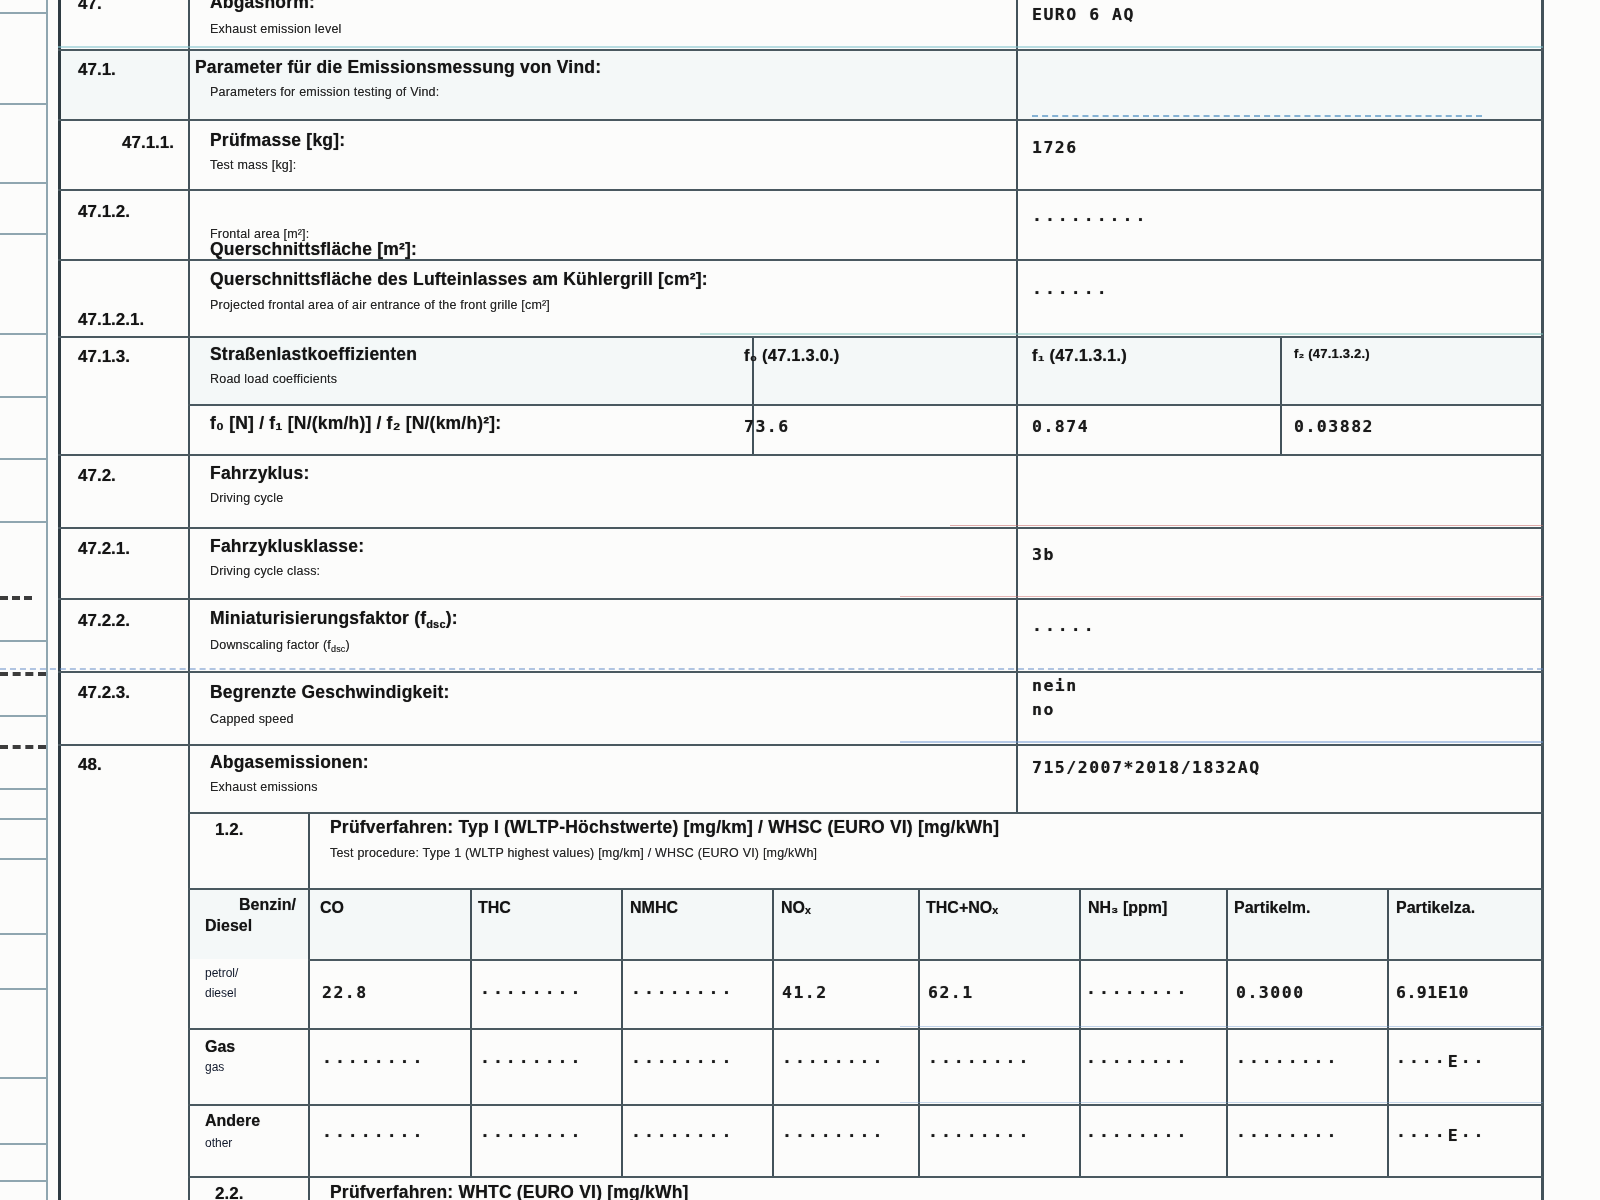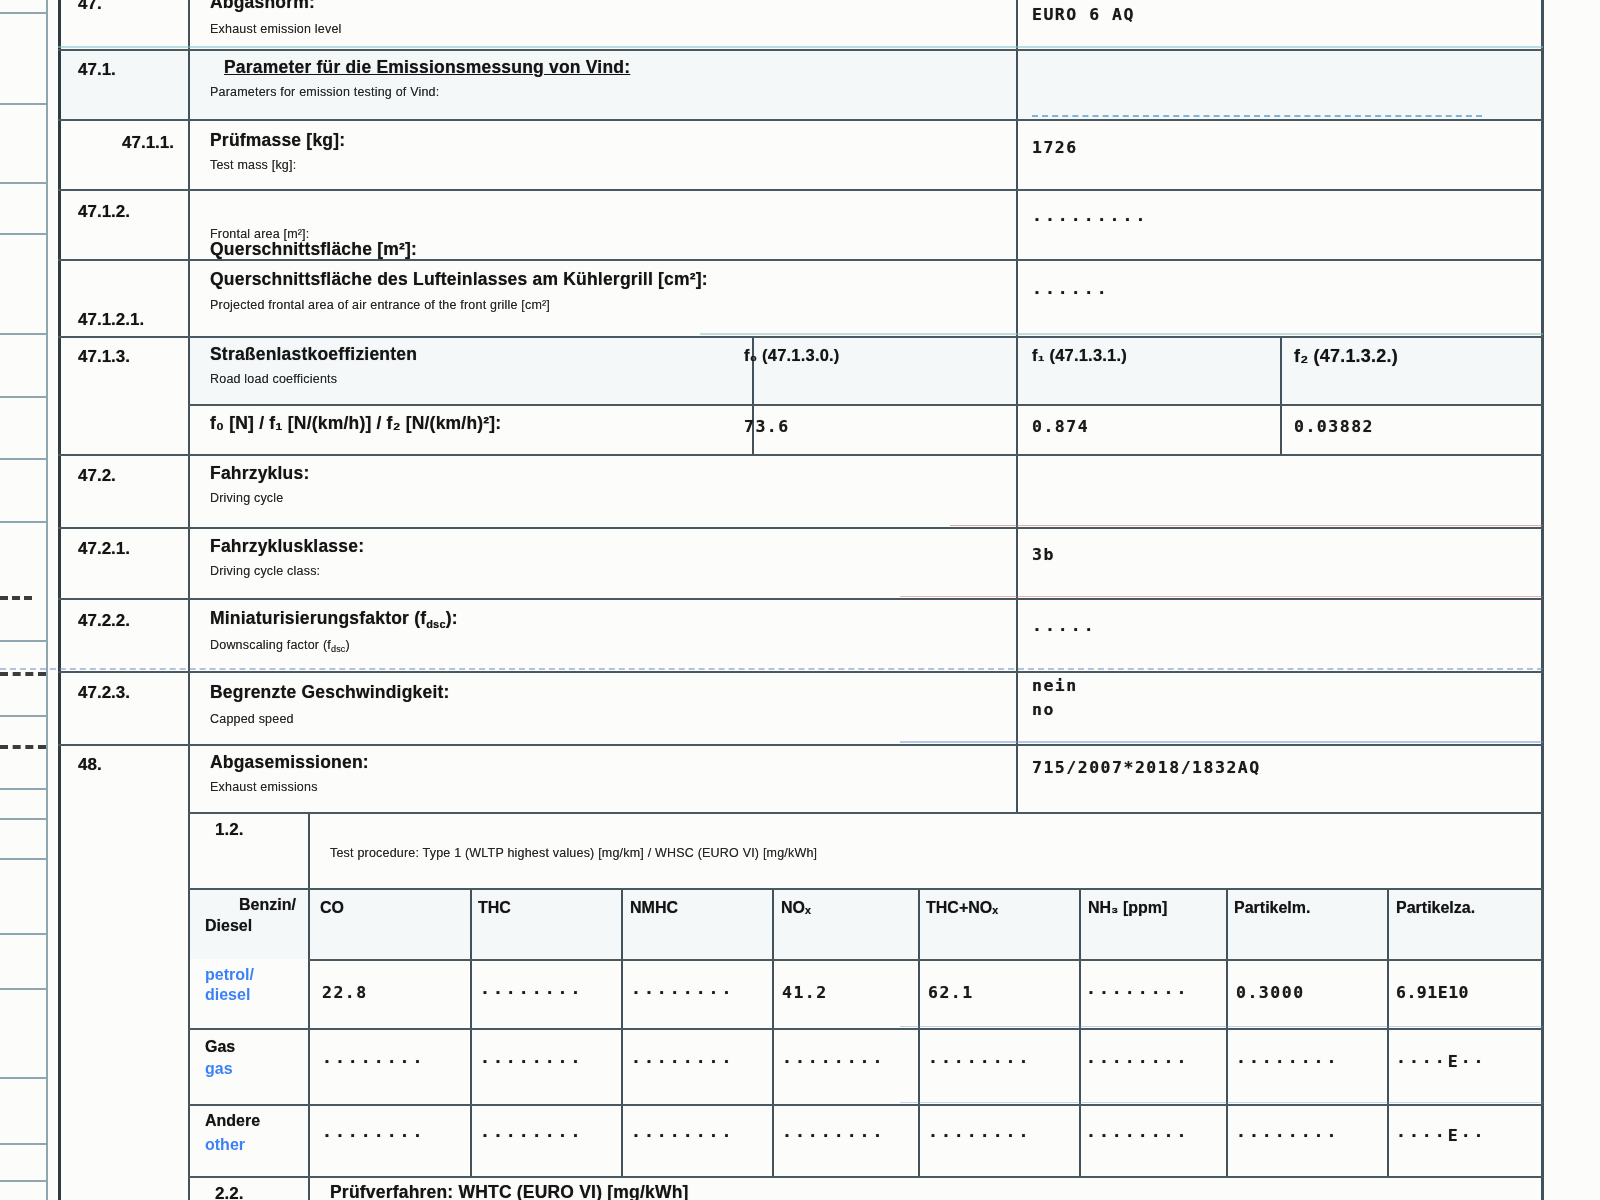--- a/index.html
+++ b/index.html
@@ -12,21 +12,21 @@
   .cell { position:absolute; white-space:nowrap; }
   .de  { font-size:17.5px; font-weight:700; letter-spacing:.2px; color:#151515;
          text-shadow:0 0 .7px rgba(10,10,10,.65); }
   .en  { font-size:12.5px; font-weight:400; color:#262626; letter-spacing:.2px;
          text-shadow:0 0 .6px rgba(30,30,30,.55); }
   .num { font-size:17px; font-weight:700; text-shadow:0 0 .7px rgba(10,10,10,.6); }
   .val { font-family:"DejaVu Sans Mono",monospace; font-size:16.5px; font-weight:600;
          letter-spacing:1.5px; color:#1a1a1a; text-shadow:0 0 .7px rgba(10,10,10,.55); }
   .dots{ letter-spacing:3px; font-weight:700; }
   .hdr { font-size:16px; font-weight:700; text-shadow:0 0 .7px rgba(10,10,10,.6); }
-  .sm  { font-size:16px; font-weight:700; color:#3b82f6; }
+  .sm  { font-size:12px; font-weight:400; color:#0f172a; }
   .sb  { font-size:11px; vertical-align:-4px; font-weight:700; }
   .sbe { font-size:9px;  vertical-align:-3px; }
   .vl  { position:absolute; width:2px; background:#43525a; }
   .hl  { position:absolute; height:2px; background:#4a5960; }
   .hl.lt, .vl.lt { background:#8fa6b0; }
   .art { position:absolute; }
   .tint{ position:absolute; background:rgba(170,208,220,.09); }
 </style>
 </head>
 <body>
@@ -103,21 +103,21 @@
   <div class="art" style="left:900px;top:741px;width:643px;border-top:2px solid rgba(110,150,210,.5);"></div>
   <div class="art" style="left:900px;top:1026px;width:643px;border-top:1.5px solid rgba(120,160,210,.45);"></div>
   <div class="art" style="left:900px;top:1102px;width:643px;border-top:1.5px solid rgba(120,160,210,.4);"></div>
 
   <div class="cell num" style="left:78px;top:-6px;">47.</div>
   <div class="cell de" style="left:210px;top:-8px;">Abgasnorm:</div>
   <div class="cell en" style="left:210px;top:22px;text-align:center;">Exhaust emission level</div>
   <div class="cell val" style="left:1032px;top:5px;">EURO 6 AQ</div>
 
   <div class="cell num" style="left:78px;top:60px;">47.1.</div>
-  <div class="cell de" style="left:224px;top:57px;text-decoration:underline;">Parameter für die Emissionsmessung von Vind:</div>
+  <div class="cell de" style="left:195px;top:57px;">Parameter für die Emissionsmessung von Vind:</div>
   <div class="cell en" style="left:210px;top:85px;">Parameters for emission testing of Vind:</div>
 
   <div class="cell num" style="left:78px;top:133px;margin-left:44px;">47.1.1.</div>
   <div class="cell de" style="left:210px;top:130px;">Prüfmasse [kg]:</div>
   <div class="cell en" style="left:210px;top:158px;">Test mass [kg]:</div>
   <div class="cell val" style="left:1032px;top:138px;">1726</div>
 
   <div class="cell num" style="left:78px;top:202px;">47.1.2.</div>
   <div class="cell de" style="left:210px;top:199px;margin-top:40px;">Querschnittsfläche [m²]:</div>
   <div class="cell en" style="left:210px;top:227px;">Frontal area [m²]:</div>
@@ -126,21 +126,21 @@
   <div class="cell num" style="left:78px;top:274px;margin-top:36px;">47.1.2.1.</div>
   <div class="cell de" style="left:210px;top:269px;">Querschnittsfläche des Lufteinlasses am Kühlergrill [cm²]:</div>
   <div class="cell en" style="left:210px;top:298px;">Projected frontal area of air entrance of the front grille [cm²]</div>
   <div class="cell val dots" style="left:1032px;top:283px;">······</div>
 
   <div class="cell num" style="left:78px;top:347px;">47.1.3.</div>
   <div class="cell de" style="left:210px;top:344px;">Straßenlastkoeffizienten</div>
   <div class="cell en" style="left:210px;top:372px;">Road load coefficients</div>
   <div class="cell de" style="left:744px;top:346px;font-size:16.5px;">f₀ (47.1.3.0.)</div>
   <div class="cell de" style="left:1032px;top:346px;font-size:16.5px;">f₁ (47.1.3.1.)</div>
-  <div class="cell de" style="left:1294px;top:346px;font-size:18px;">f₂ (47.1.3.2.)</div>
+  <div class="cell de" style="left:1294px;top:346px;font-size:13px;">f₂ (47.1.3.2.)</div>
   <div class="cell de" style="left:210px;top:413px;">f₀ [N] / f₁ [N/(km/h)] / f₂ [N/(km/h)²]:</div>
   <div class="cell val" style="left:744px;top:417px;">73.6</div>
   <div class="cell val" style="left:1032px;top:417px;">0.874</div>
   <div class="cell val" style="left:1294px;top:417px;">0.03882</div>
 
   <div class="cell num" style="left:78px;top:466px;">47.2.</div>
   <div class="cell de" style="left:210px;top:463px;">Fahrzyklus:</div>
   <div class="cell en" style="left:210px;top:491px;">Driving cycle</div>
 
   <div class="cell num" style="left:78px;top:539px;">47.2.1.</div>
@@ -158,20 +158,21 @@
   <div class="cell en" style="left:210px;top:712px;">Capped speed</div>
   <div class="cell val" style="left:1032px;top:676px;">nein</div>
   <div class="cell val" style="left:1032px;top:700px;">no</div>
 
   <div class="cell num" style="left:78px;top:755px;">48.</div>
   <div class="cell de" style="left:210px;top:752px;">Abgasemissionen:</div>
   <div class="cell en" style="left:210px;top:780px;">Exhaust emissions</div>
   <div class="cell val" style="left:1032px;top:758px;">715/2007*2018/1832AQ</div>
 
   <div class="cell num" style="left:215px;top:820px;">1.2.</div>
+  <div class="cell de" style="left:330px;top:817px;">Prüfverfahren: Typ I (WLTP-Höchstwerte) [mg/km] / WHSC (EURO VI) [mg/kWh]</div>
   <div class="cell en" style="left:330px;top:846px;">Test procedure: Type 1 (WLTP highest values) [mg/km] / WHSC (EURO VI) [mg/kWh]</div>
 
   <div class="cell hdr" style="left:205px;top:896px;margin-left:34px;">Benzin/</div>
   <div class="cell hdr" style="left:205px;top:917px;">Diesel</div>
   <div class="cell hdr" style="left:320px;top:899px;">CO</div>
   <div class="cell hdr" style="left:478px;top:899px;">THC</div>
   <div class="cell hdr" style="left:630px;top:899px;">NMHC</div>
   <div class="cell hdr" style="left:781px;top:899px;">NOₓ</div>
   <div class="cell hdr" style="left:926px;top:899px;">THC+NOₓ</div>
   <div class="cell hdr" style="left:1088px;top:899px;">NH₃ [ppm]</div>

